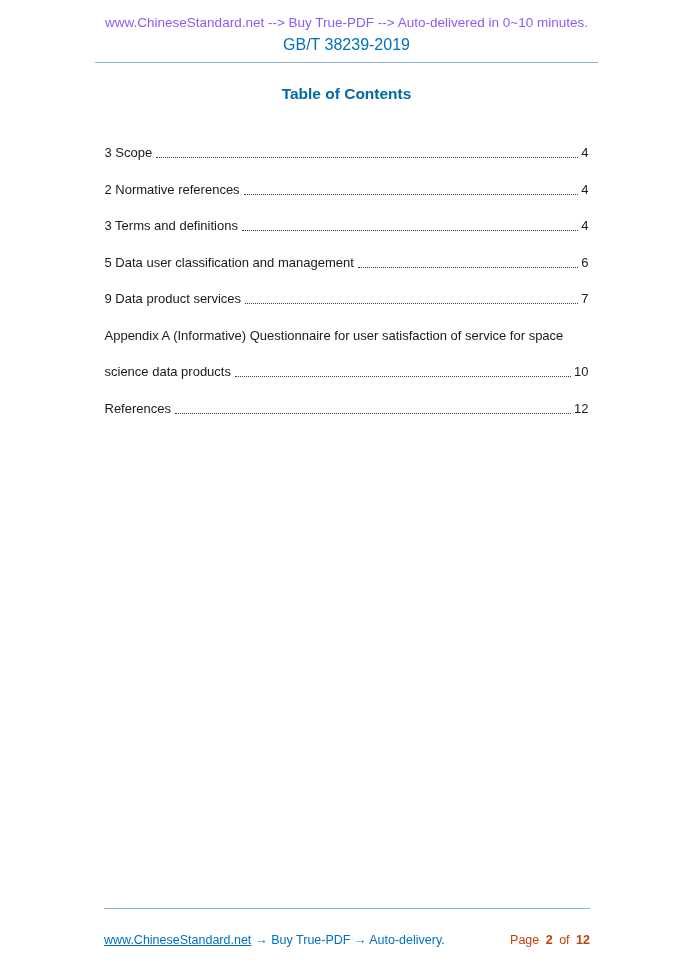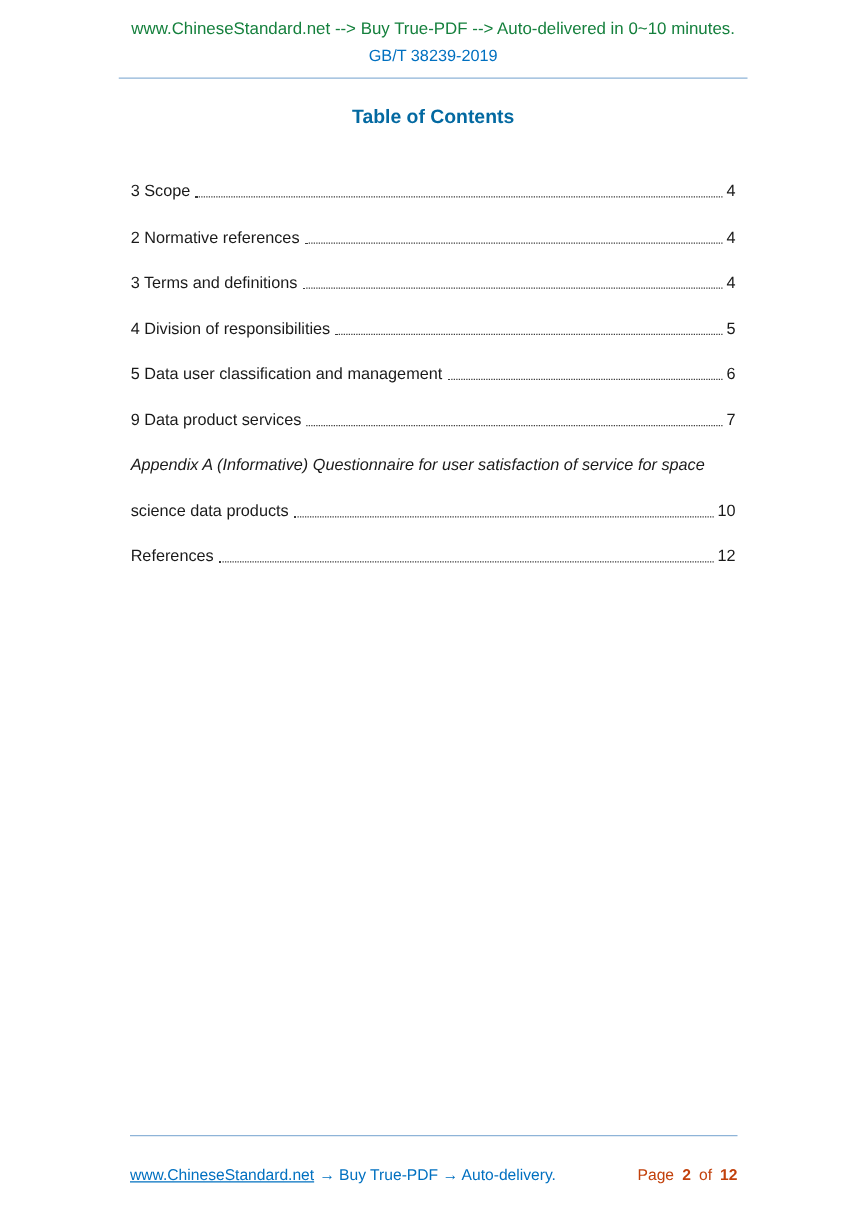--- a/index.html
+++ b/index.html
@@ -14,27 +14,27 @@
   }
   .page {
     position: absolute;
     inset: 0;
   }
   .header {
     text-align: center;
     padding-top: 14px;
   }
   .promo {
-    color: #15803d;
+    color: #8b5cf6;
     font-size: 13.5px;
     line-height: 17px;
   }
   .std-code {
     color: #0070c0;
-    font-size: 13px;
+    font-size: 16px;
     line-height: 15px;
     margin-top: 6px;
   }
   .rule {
     height: 0;
     border-bottom: 1px solid #8eb4d8;
     width: 503px;
     margin: 10px auto 0 auto;
   }
   .doc-title {
@@ -55,21 +55,20 @@
     margin-bottom: 20.5px;
     font-size: 13px;
     color: #1a1a1a;
   }
   .toc-label {
     white-space: nowrap;
     line-height: 16px;
   }
   .toc-row.wrapped .toc-label {
     white-space: normal;
-    font-style: italic;
   }
   .toc-dots {
     flex: 1;
     border-bottom: 1.6px dotted #3a3a3a;
     margin: 0 3px 3px 4px;
     min-width: 8px;
   }
   .toc-page {
     line-height: 16px;
   }
@@ -131,25 +130,20 @@
         <span class="toc-label">2 Normative references</span>
         <span class="toc-dots"></span>
         <span class="toc-page">4</span>
       </div>
       <div class="toc-row">
         <span class="toc-label">3 Terms and definitions</span>
         <span class="toc-dots"></span>
         <span class="toc-page">4</span>
       </div>
       <div class="toc-row">
-        <span class="toc-label">4 Division of responsibilities</span>
-        <span class="toc-dots"></span>
-        <span class="toc-page">5</span>
-      </div>
-      <div class="toc-row">
         <span class="toc-label">5 Data user classification and management</span>
         <span class="toc-dots"></span>
         <span class="toc-page">6</span>
       </div>
       <div class="toc-row">
         <span class="toc-label">9 Data product services</span>
         <span class="toc-dots"></span>
         <span class="toc-page">7</span>
       </div>
       <div class="toc-row wrapped">

